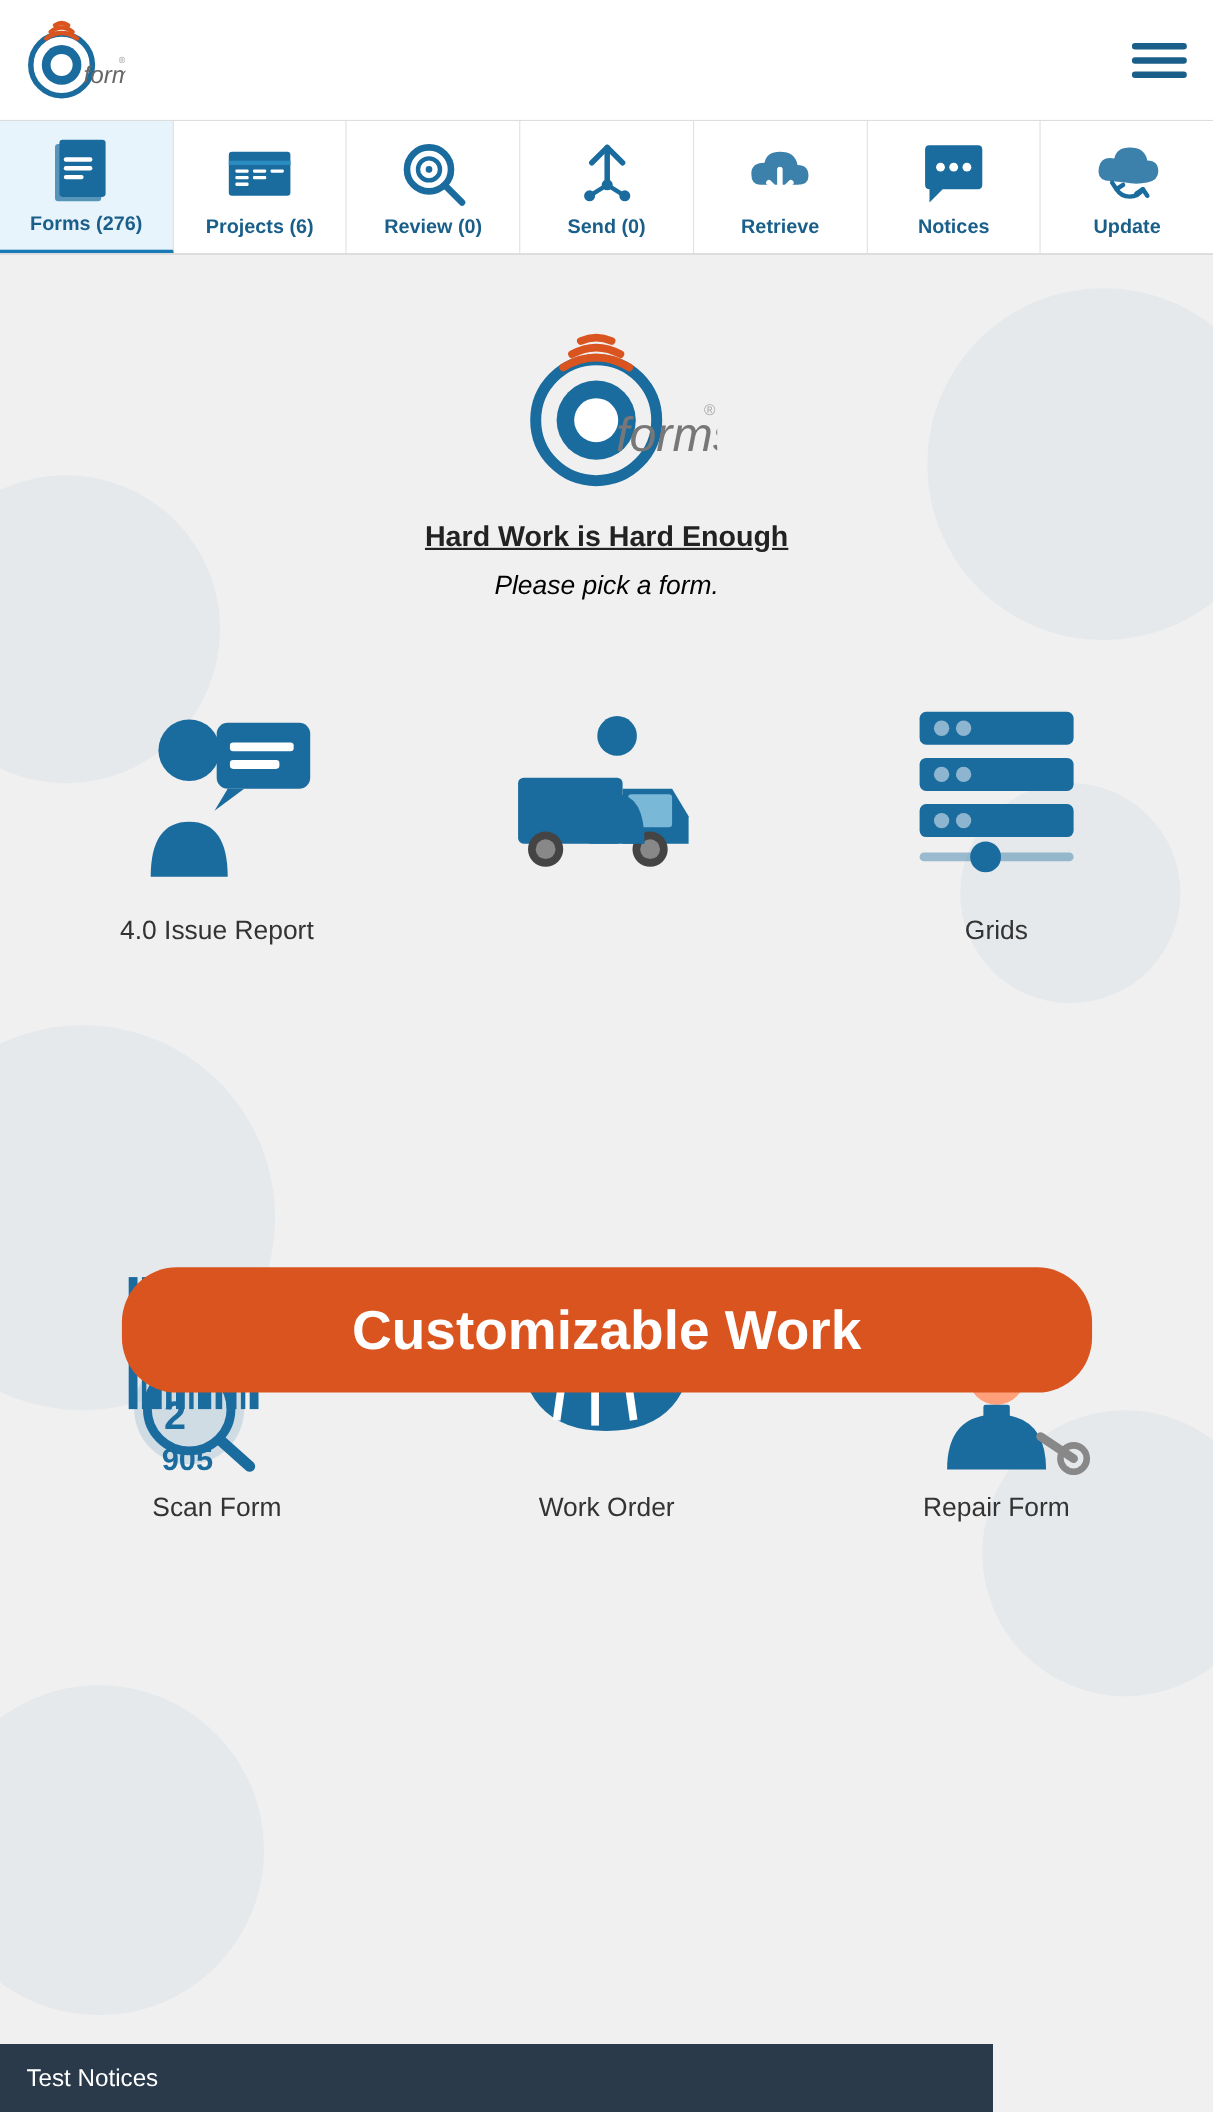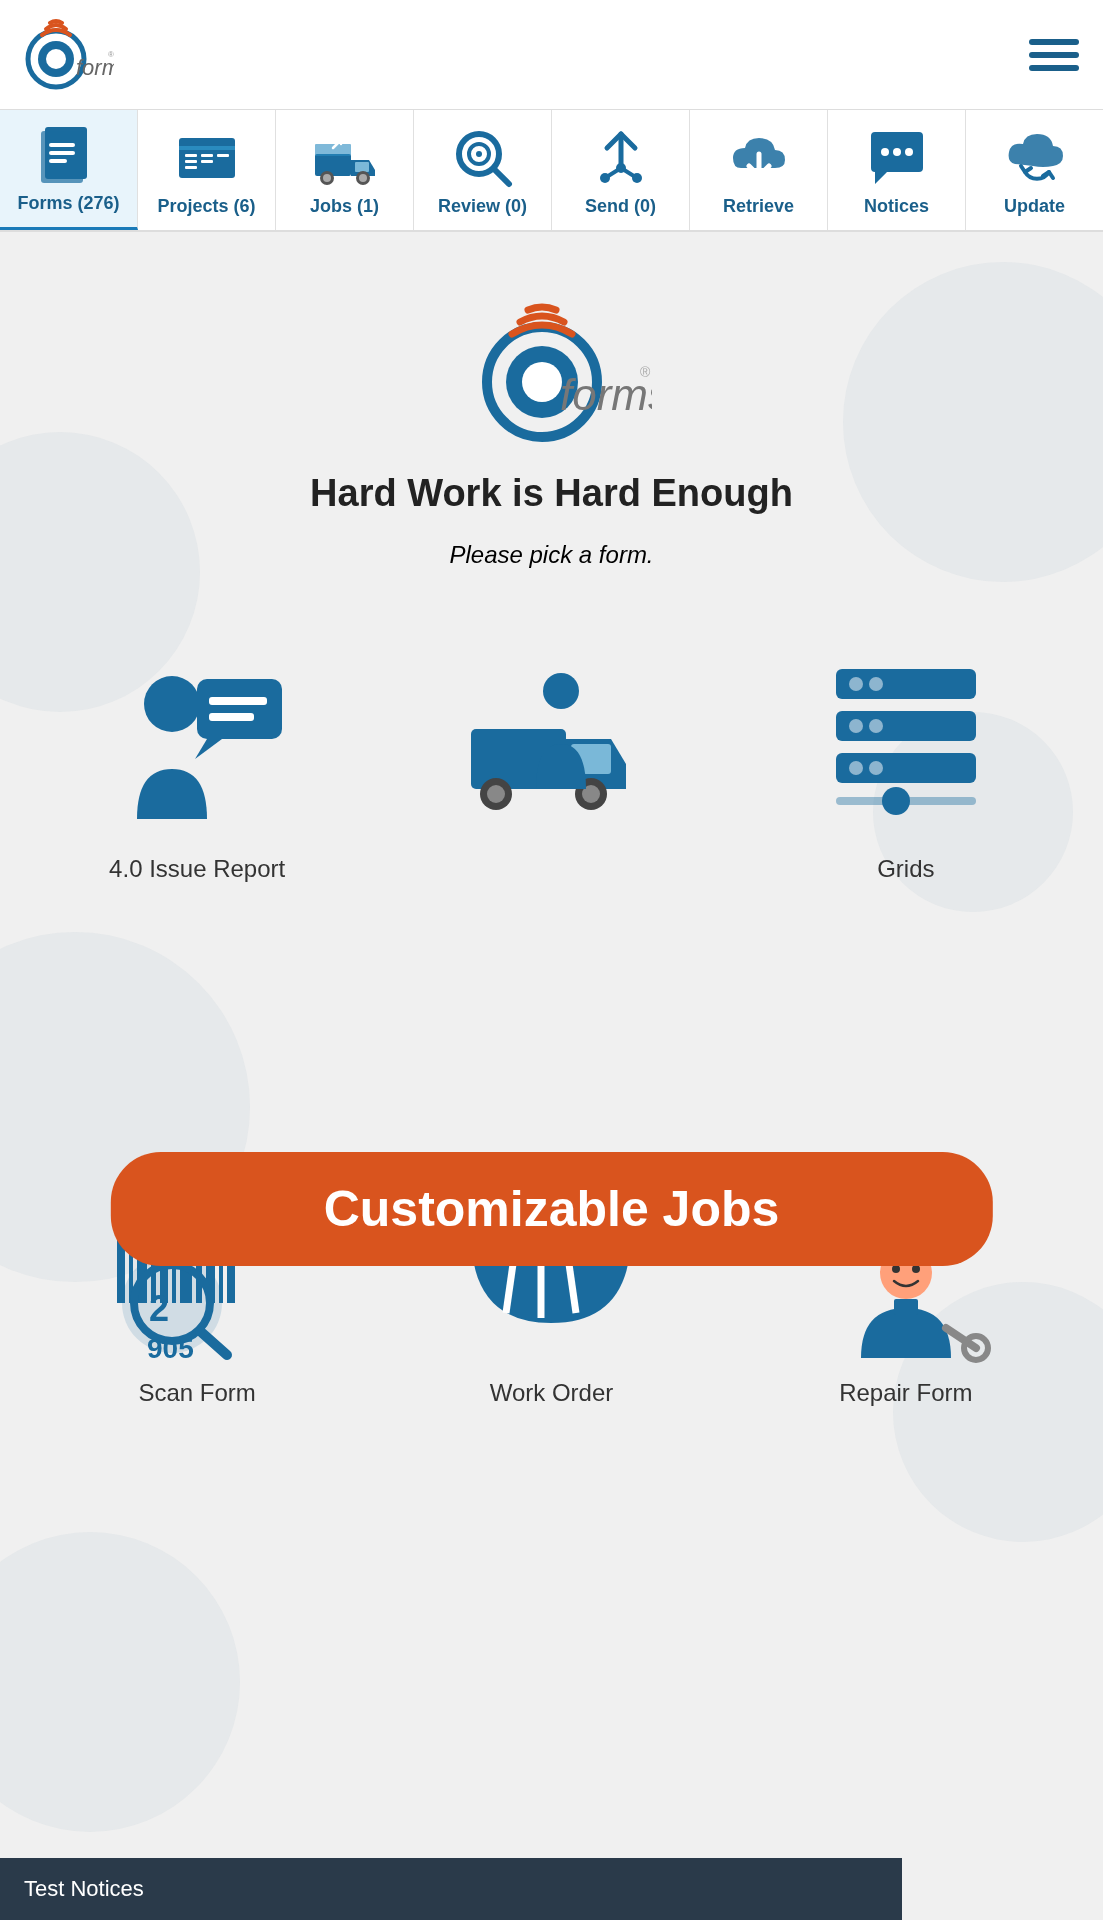--- a/index.html
+++ b/index.html
@@ -99,24 +99,25 @@
       text-align: center;
       padding: 60px 40px 30px;
       position: relative;
       z-index: 1;
     }
     .hero-logo {
       width: 200px;
       margin: 0 auto 20px;
     }
     .hero-tagline {
-      font-size: 38px;
+      font-size: 26px;
       font-weight: 900;
       color: #222;
-      margin-bottom: 26px;
+      margin-bottom: 16px;
+      text-decoration: underline;
     }
     .hero-subtitle {
       font-size: 24px;
       font-style: italic;
       color: #000000;
     }
     .grid-item {
       display: flex;
       flex-direction: column;
       align-items: center;
@@ -230,38 +231,20 @@
         <rect x="10" y="34" width="12" height="3" rx="1" fill="white"></rect>
         <rect x="10" y="40" width="12" height="3" rx="1" fill="white"></rect>
         <rect x="26" y="28" width="12" height="3" rx="1" fill="white"></rect>
         <rect x="26" y="34" width="12" height="3" rx="1" fill="white"></rect>
         <rect x="42" y="28" width="12" height="3" rx="1" fill="white"></rect>
       </svg>
     </div>
     <span class="nav-tab-label">Projects (6)</span>
   </div>
 
-  <div class="nav-tab">
-    <div class="nav-tab-icon">
-      <svg width="64" height="64" viewBox="0 0 64 64">
-
-        <rect x="2" y="28" width="36" height="22" rx="2" fill="#1a6b9e"></rect>
-        <path d="M38 34 L56 34 L62 44 L62 50 L38 50 Z" fill="#1a6b9e"></path>
-        <rect x="42" y="36" width="14" height="10" rx="1" fill="#7ab8d8"></rect>
-        <circle cx="14" cy="52" r="7" fill="#555"></circle>
-        <circle cx="14" cy="52" r="4" fill="#aaa"></circle>
-        <circle cx="50" cy="52" r="7" fill="#555"></circle>
-        <circle cx="50" cy="52" r="4" fill="#aaa"></circle>
-        <rect x="2" y="18" width="36" height="12" rx="1" fill="#2a8bbf" opacity="0.6"></rect>
-
-        <path d="M20 22 L28 14 M28 14 L24 14 M28 14 L28 18" stroke="white" stroke-width="2.5" fill="none" stroke-linecap="round"></path>
-      </svg>
-    </div>
-    <span class="nav-tab-label">Jobs (1)</span>
-  </div>
 
   <div class="nav-tab">
     <div class="nav-tab-icon">
       <svg width="64" height="64" viewBox="0 0 64 64">
         <circle cx="28" cy="28" r="20" fill="none" stroke="#1a6b9e" stroke-width="6"></circle>
         <circle cx="28" cy="28" r="10" fill="none" stroke="#1a6b9e" stroke-width="4"></circle>
         <circle cx="28" cy="28" r="3" fill="#1a6b9e"></circle>
         <line x1="43" y1="43" x2="58" y2="58" stroke="#1a6b9e" stroke-width="6" stroke-linecap="round"></line>
       </svg>
     </div>
@@ -414,21 +397,21 @@
 
           <rect x="20" y="148" width="140" height="8" rx="4" fill="#1a6b9e" opacity="0.4"></rect>
           <circle cx="80" cy="152" r="14" fill="#1a6b9e"></circle>
         </svg>
       </div>
       <span class="grid-item-label">Grids</span>
     </div>
   </div>
 
   <div class="orange-banner banner-1">
-    <span>Customizable Jobs</span>
+    <span>Customizable Work</span>
   </div>
 
   <div style="display:grid;grid-template-columns:repeat(3,1fr);position:relative;z-index:1;padding:240px 20px 0;">
 
     <div class="grid-item">
       <div class="grid-item-icon">
         <svg width="200" height="200" viewBox="0 0 200 200">
 
           <rect x="20" y="20" width="8" height="120" fill="#1a6b9e"></rect>
           <rect x="32" y="20" width="4" height="120" fill="#1a6b9e"></rect>

